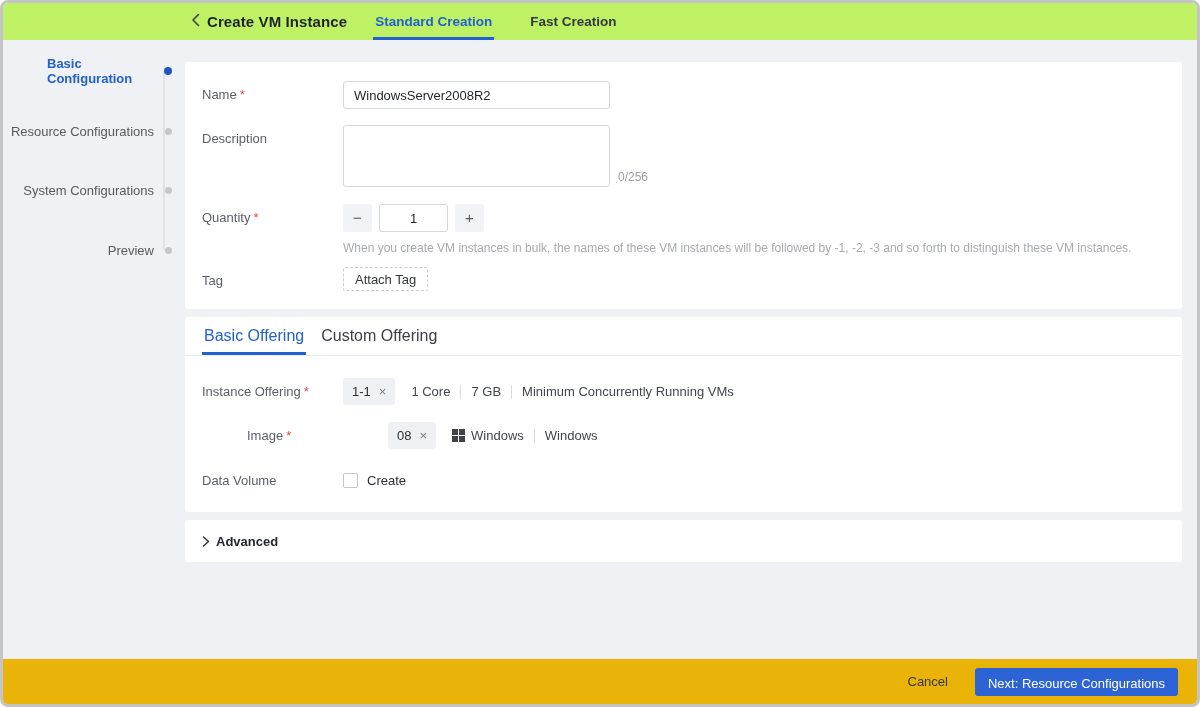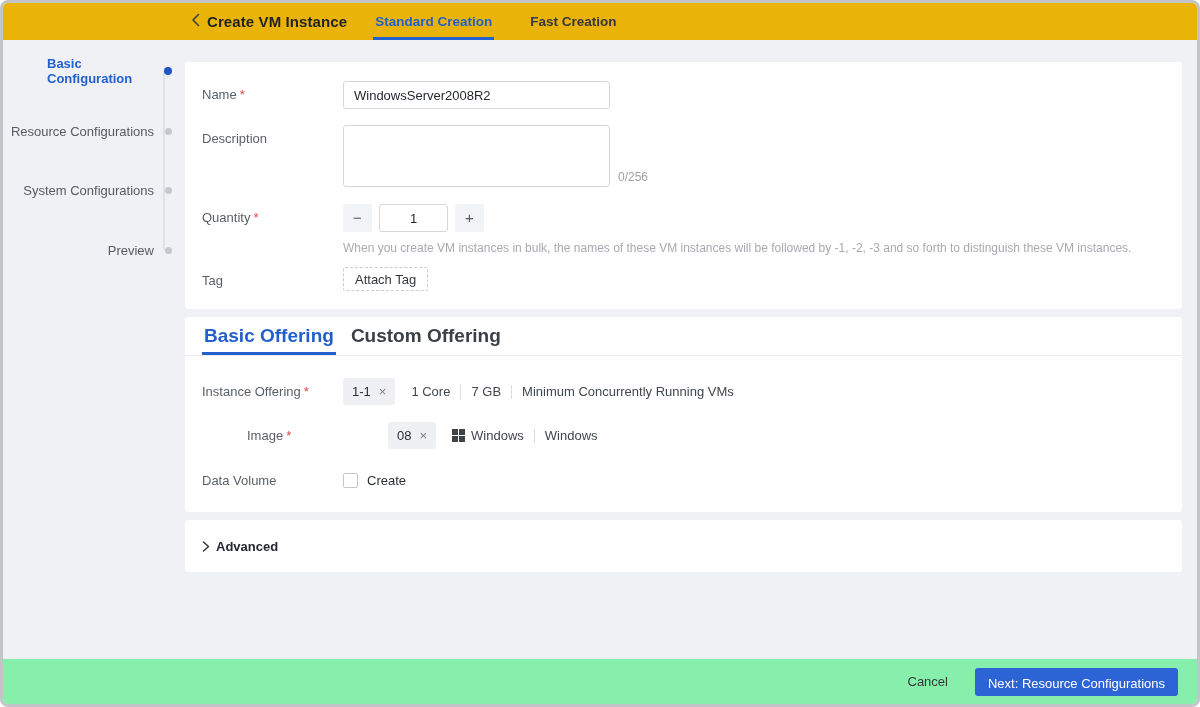--- a/index.html
+++ b/index.html
@@ -13,21 +13,21 @@
   .frame {
     position:absolute; inset:0;
     border:3px solid #c2c4c7;
     border-radius:8px;
     background:#eff1f5;
     overflow:hidden;
   }
   
   .header {
     position:absolute; top:0; left:0; right:0; height:37px;
-    background:#eab308;
+    background:#bef264;
     display:flex; align-items:stretch;
     padding-left:182px;
     z-index:5;
   }
   .back-btn {
     display:flex; align-items:center; justify-content:center;
     width:20px; height:100%; cursor:pointer; color:#3c4046;
   }
   .page-title {
     display:flex; align-items:center;
@@ -65,21 +65,21 @@
   }
   .step.active .step-dot { width:8px; height:8px; background:#2155c4; }
   .step1 { top:21px; } .step2 { top:81px; } .step3 { top:140px; } .step4 { top:200px; }
   
   .main { position:absolute; left:182px; right:15px; top:37px; bottom:46px; }
   .card {
     position:relative; background:#fff; border-radius:3px;
   }
   .card1 { margin-top:22px; height:247px; }
   .card2 { margin-top:8px; height:195px; }
-  .card3 { margin-top:8px; height:52px; display:flex; align-items:center; padding:0 17px; cursor:pointer; }
+  .card3 { margin-top:8px; height:42px; display:flex; align-items:center; padding:0 17px; cursor:pointer; }
   .row { position:absolute; left:17px; right:17px; display:flex; align-items:flex-start; }
   .lbl { width:141px; flex:0 0 141px; font-size:13px; color:#5a5f67; padding-top:6px; }
   .req { color:#e54545; margin-left:3px; }
   .row-name { top:19px; }
   .row-desc { top:63px; }
   .row-qty  { top:142px; }
   .row-tag  { top:205px; }
   .text-input {
     width:267px; height:28px;
     border:1px solid #d4d7dc; border-radius:3px;
@@ -113,21 +113,21 @@
     height:24px; padding:0 11px;
     background:#fff; border:1px dashed #c8cbd1; border-radius:2px;
     font-size:13px; color:#33373c; cursor:pointer; font-family:inherit;
   }
   
   .tabbar {
     height:39px; border-bottom:1px solid #e9ebee;
     display:flex; align-items:stretch; padding-left:17px;
   }
   .off-tab {
-    display:flex; align-items:center; font-size:19px; font-weight:700;
+    display:flex; align-items:center; font-size:16px; font-weight:400;
     color:#3c4046; margin-right:13px; padding:0 2px;
     border-bottom:3px solid transparent; padding-top:2px; cursor:pointer;text-align:center;
   }
   .off-tab.active { color:#2260cf; border-bottom-color:#2260cf; }
   .row-io  { top:61px; }
   .row-img { top:105px;margin-left:45px; }
   .row-dv  { top:150px; }
   .chip {
     display:inline-flex; align-items:center; gap:8px;
     height:27px; padding:8px 9px;
@@ -142,21 +142,21 @@
     width:15px; height:15px; border:1px solid #c3c6cc; border-radius:2px;
     background:#fff; margin-top:6px; cursor:pointer; flex:0 0 auto;
   }
   .cb-label { font-size:13px; color:#2b2f35; padding-top:6px; margin-left:9px; }
   
   .adv-chevron { display:inline-flex; margin-right:6px; color:#33373c; }
   .adv-label { font-size:13px; font-weight:700; color:#24282e; }
   
   .footer {
     position:absolute; left:0; right:0; bottom:0; height:46px;
-    background:#86efac; border-top:1px solid #e9ebee;
+    background:#eab308; border-top:1px solid #e9ebee;
     display:flex; align-items:center; justify-content:flex-end;
     padding-right:19px; gap:27px; z-index:5;
   }
   .cancel-btn {
     background:none; border:none; font-size:13px; color:#33373c;
     cursor:pointer; font-family:inherit;
   }
   .next-btn {
     height:28px; padding:8px 13px;
     background:#2c63d5; color:#fff; border:none; border-radius:3px;

